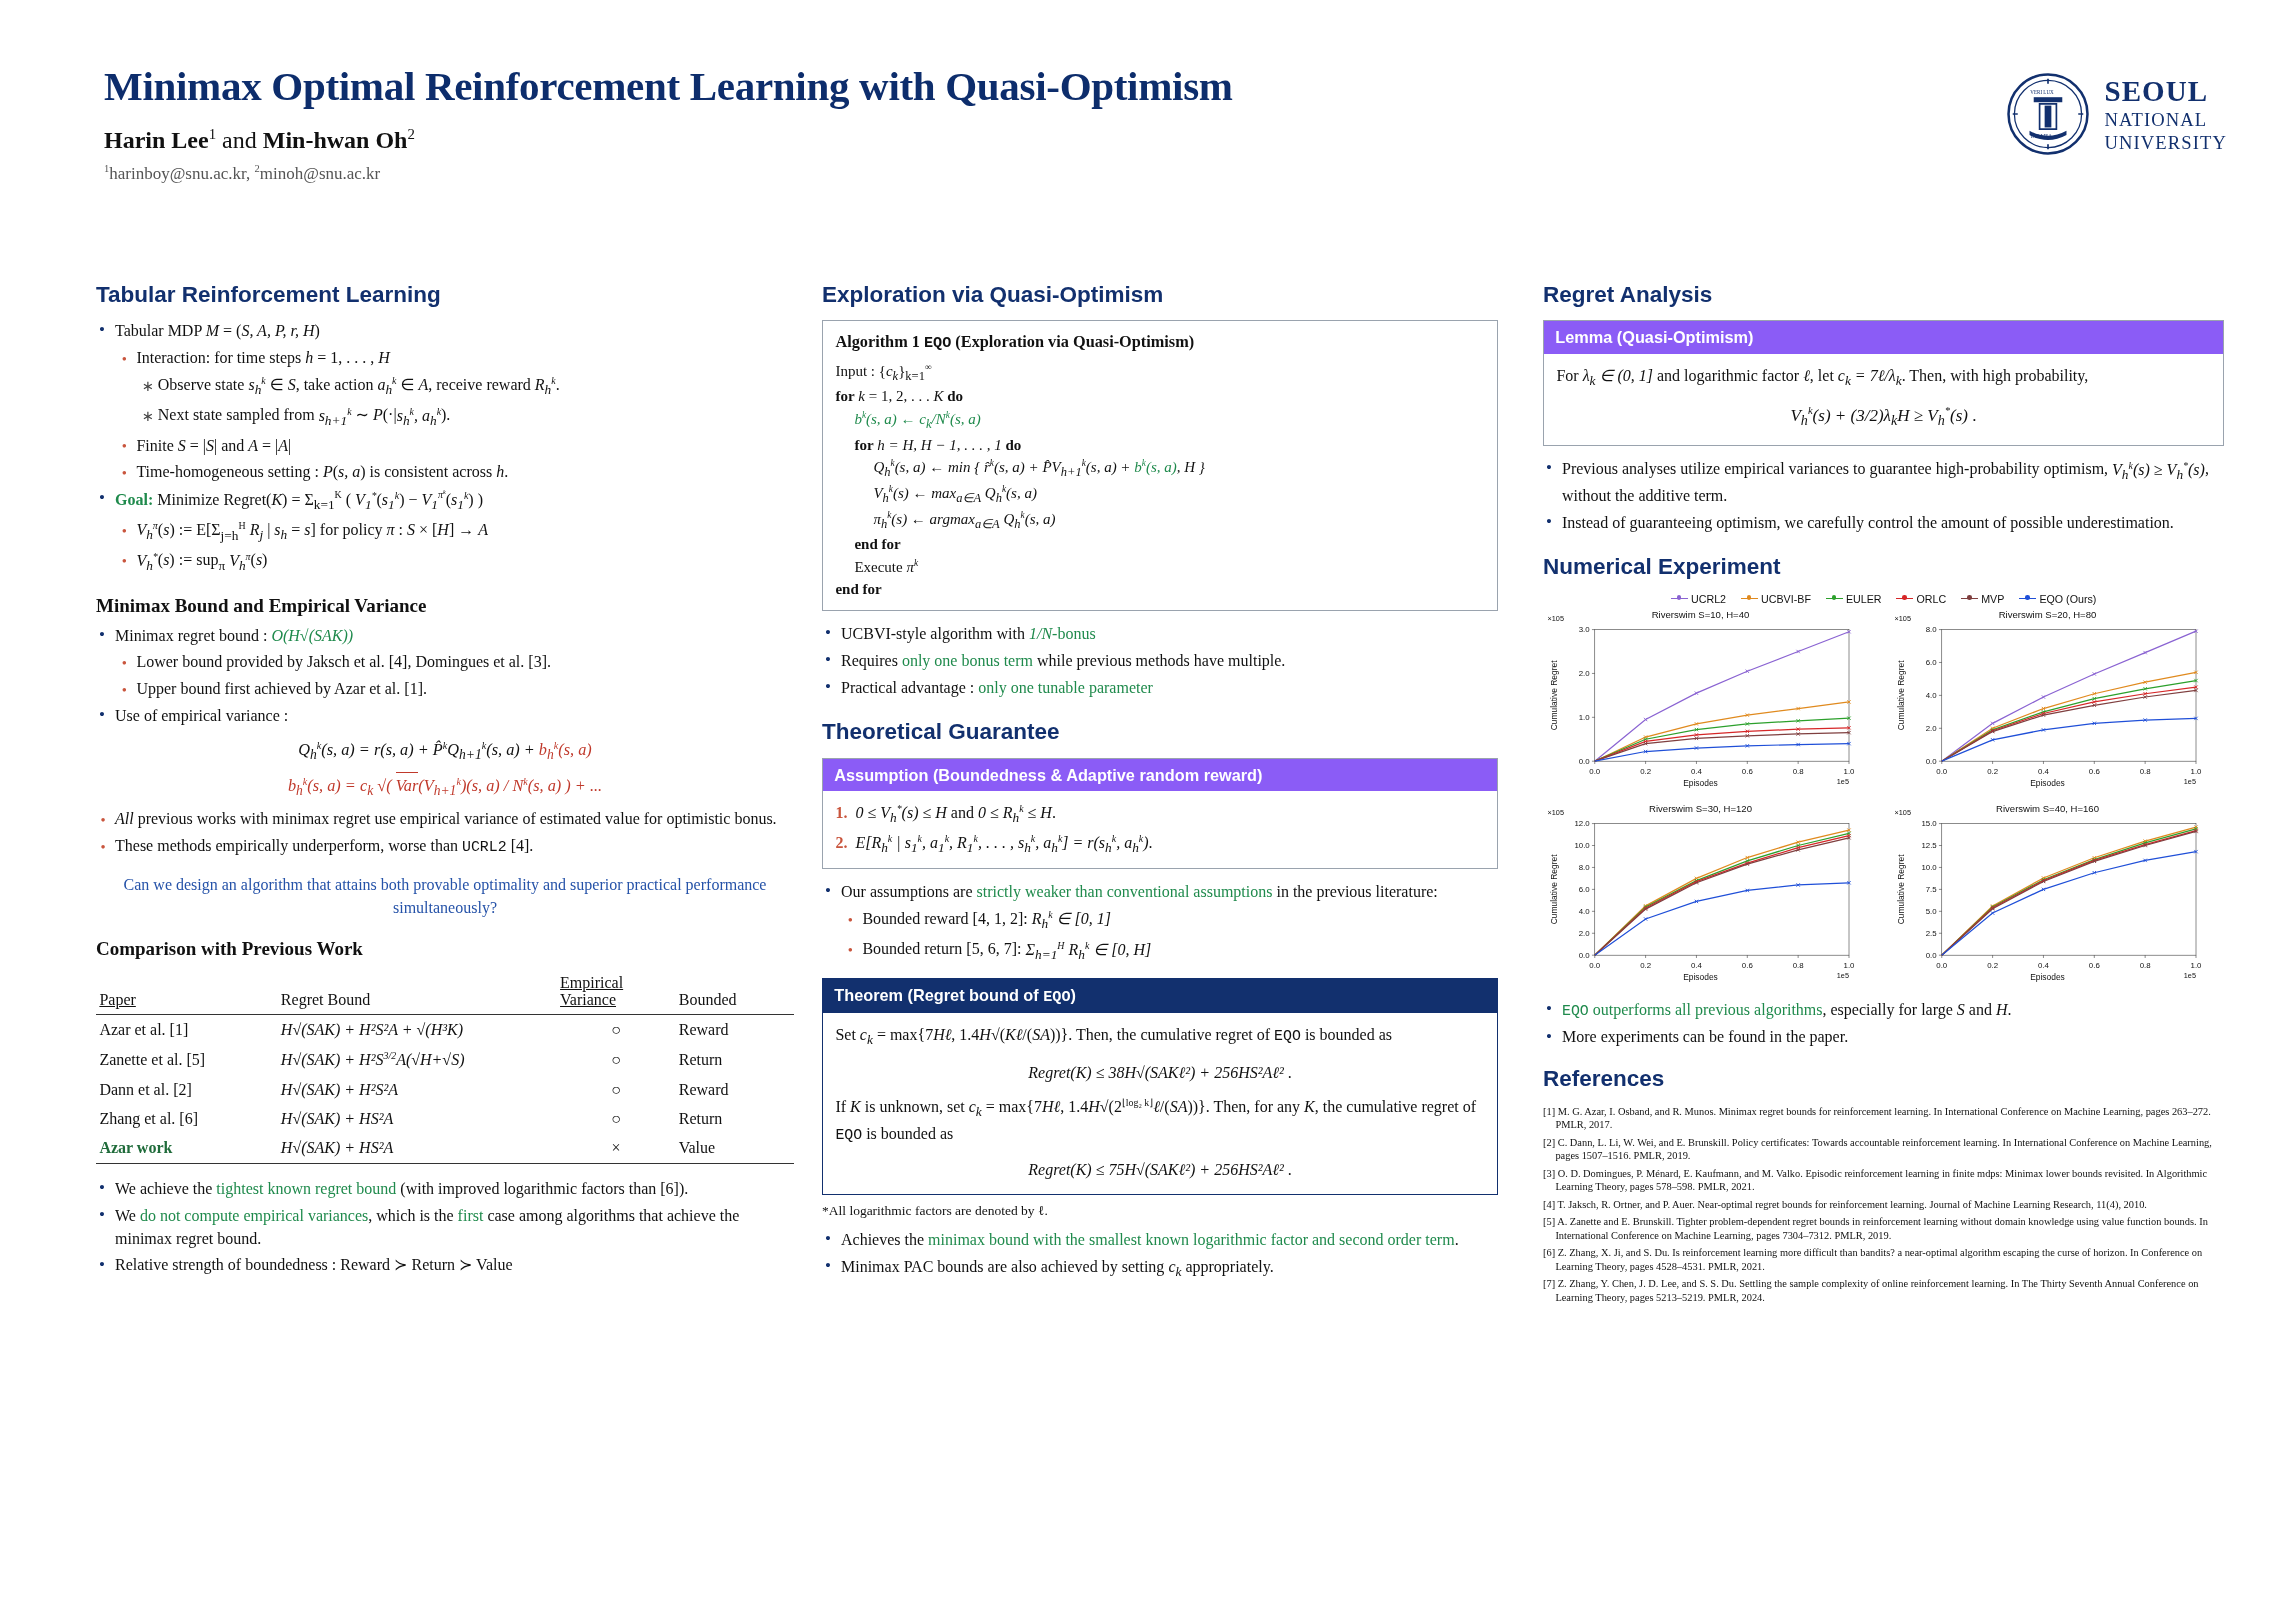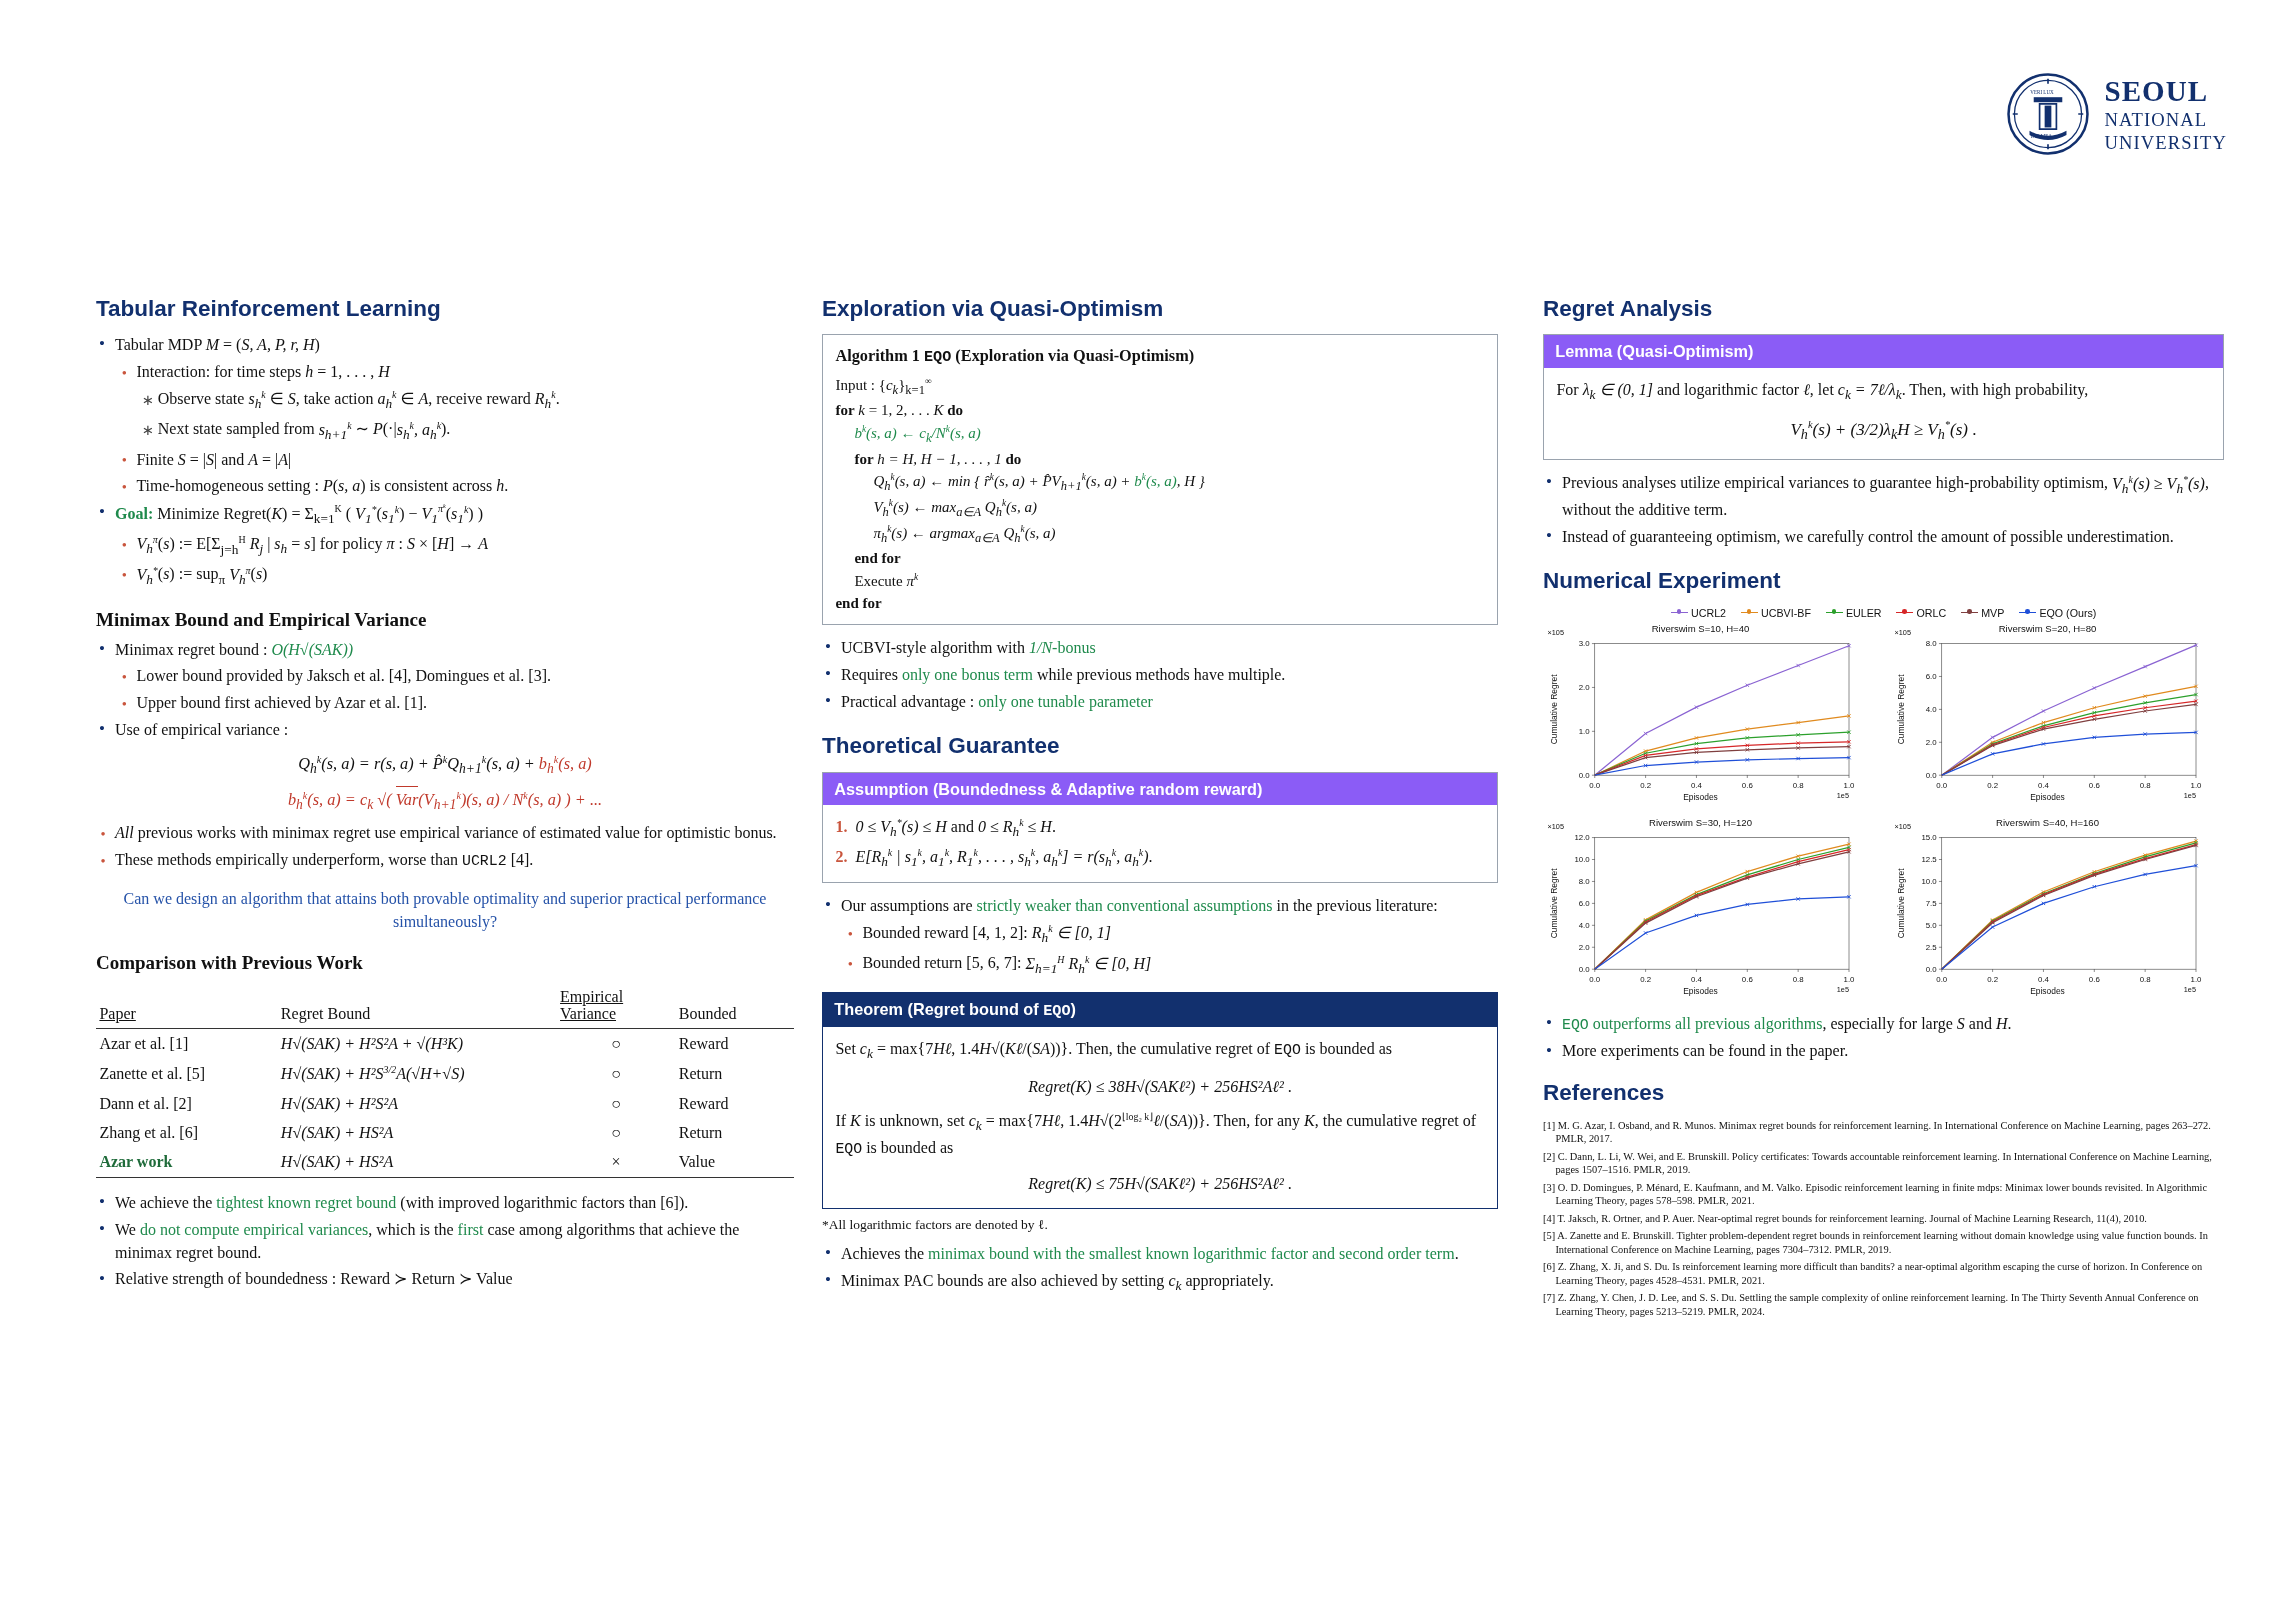--- a/index.html
+++ b/index.html
@@ -25,21 +25,21 @@
 
   .logo { position:absolute; right:68px; top:72px; display:flex; align-items:center; gap:14.6px; }
   .crest { width:84px; height:84px; position:relative; }
   .crest svg { width:84px; height:84px; display:block; }
   .logo-text { color:#12306e; line-height:1.22; }
   .logo-text .l1 { font-size:29px; font-weight:bold; letter-spacing:1.1px; }
   .logo-text .l2 { font-size:18.6px; letter-spacing:1.1px; }
   .logo-text .l3 { font-size:18.6px; letter-spacing:1.1px; }
 
   
-  .col { position:absolute; top:296px; }
+  .col { position:absolute; top:282px; }
   .col1 { left:96px; width:698px; }
   .col2 { left:822px; width:676px; }
   .col3 { left:1543px; width:681px; }
 
   h2.sec {
     font-family:"Liberation Sans", sans-serif;
     color:#12306e; font-weight:bold; font-size:22.5px; margin:0 0 12.4px 0;
   }
   h3.sub {
     font-family:"Liberation Serif", serif;
@@ -106,20 +106,27 @@
   .refs { font-size:10.4px; line-height:1.3; }
   .refs p { margin:0 0 4px 0; text-indent:-12.4px; padding-left:12.4px; }
 
   .footnote { font-size:13.5px; margin-top:8px; }
 </style>
 </head>
 <body>
 
 <div class="poster">
 
+  <div class="header">
+    <div class="title">Minimax Optimal Reinforcement Learning with Quasi-Optimism</div>
+    <div class="authors">
+      <b>Harin Lee</b><sup>1</sup><span> and </span><b>Min-hwan Oh</b><sup>2</sup>
+    </div>
+    <div class="emails"><sup>1</sup>harinboy@snu.ac.kr, <sup>2</sup>minoh@snu.ac.kr</div>
+  </div>
 
   <div class="logo">
     <div class="crest">
       <svg viewBox="0 0 100 100">
         <circle cx="50" cy="50" r="47" fill="none" stroke="#12306e" stroke-width="3"></circle>
         <circle cx="50" cy="50" r="40" fill="none" stroke="#12306e" stroke-width="1.5"></circle>
         <g stroke="#12306e" stroke-width="2">
           <path d="M50 8 L50 14 M50 86 L50 92 M8 50 L14 50 M86 50 L92 50"></path>
         </g>
         <g fill="#12306e">

